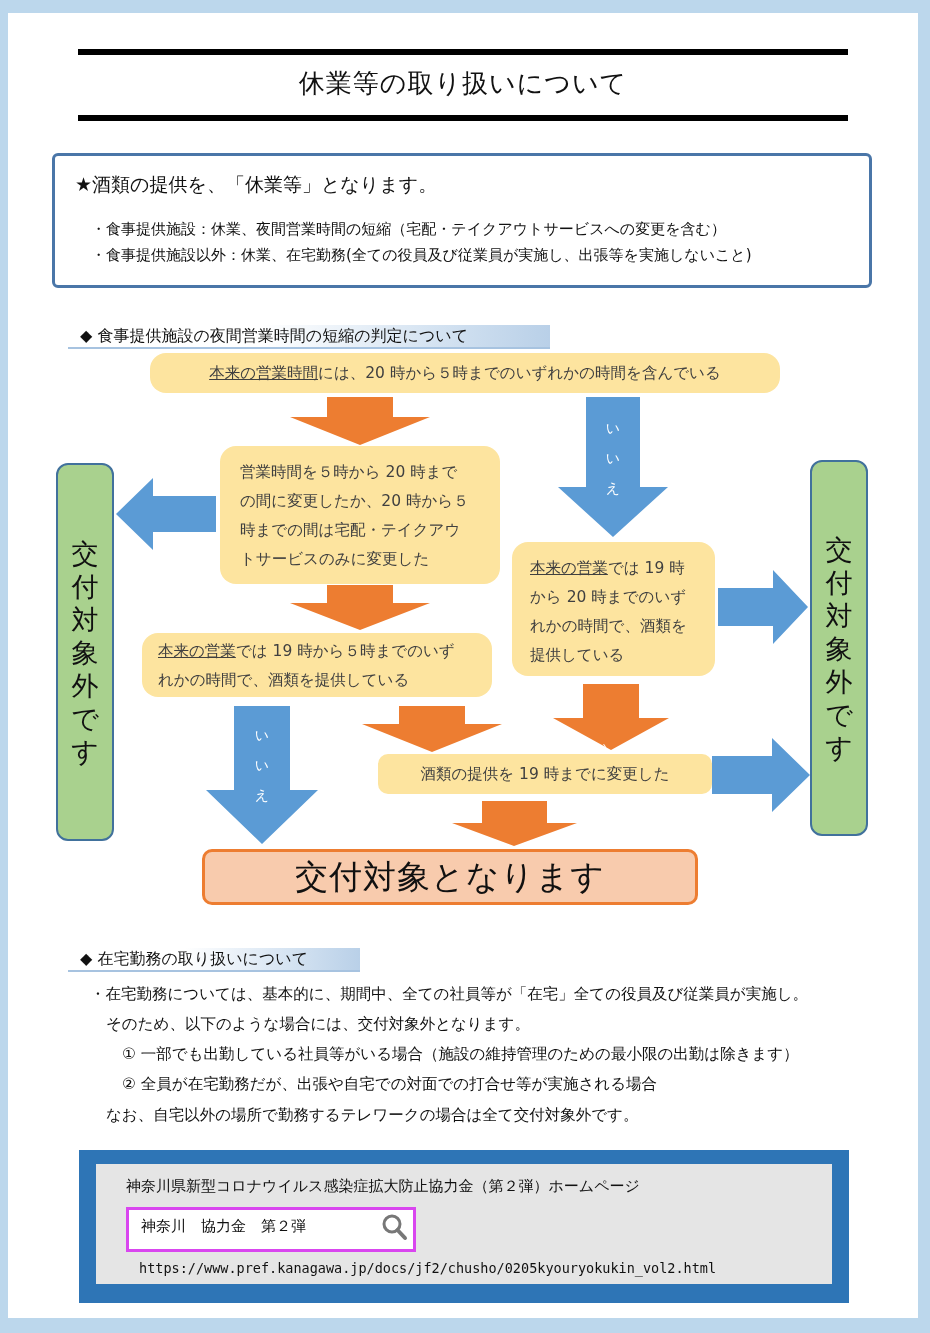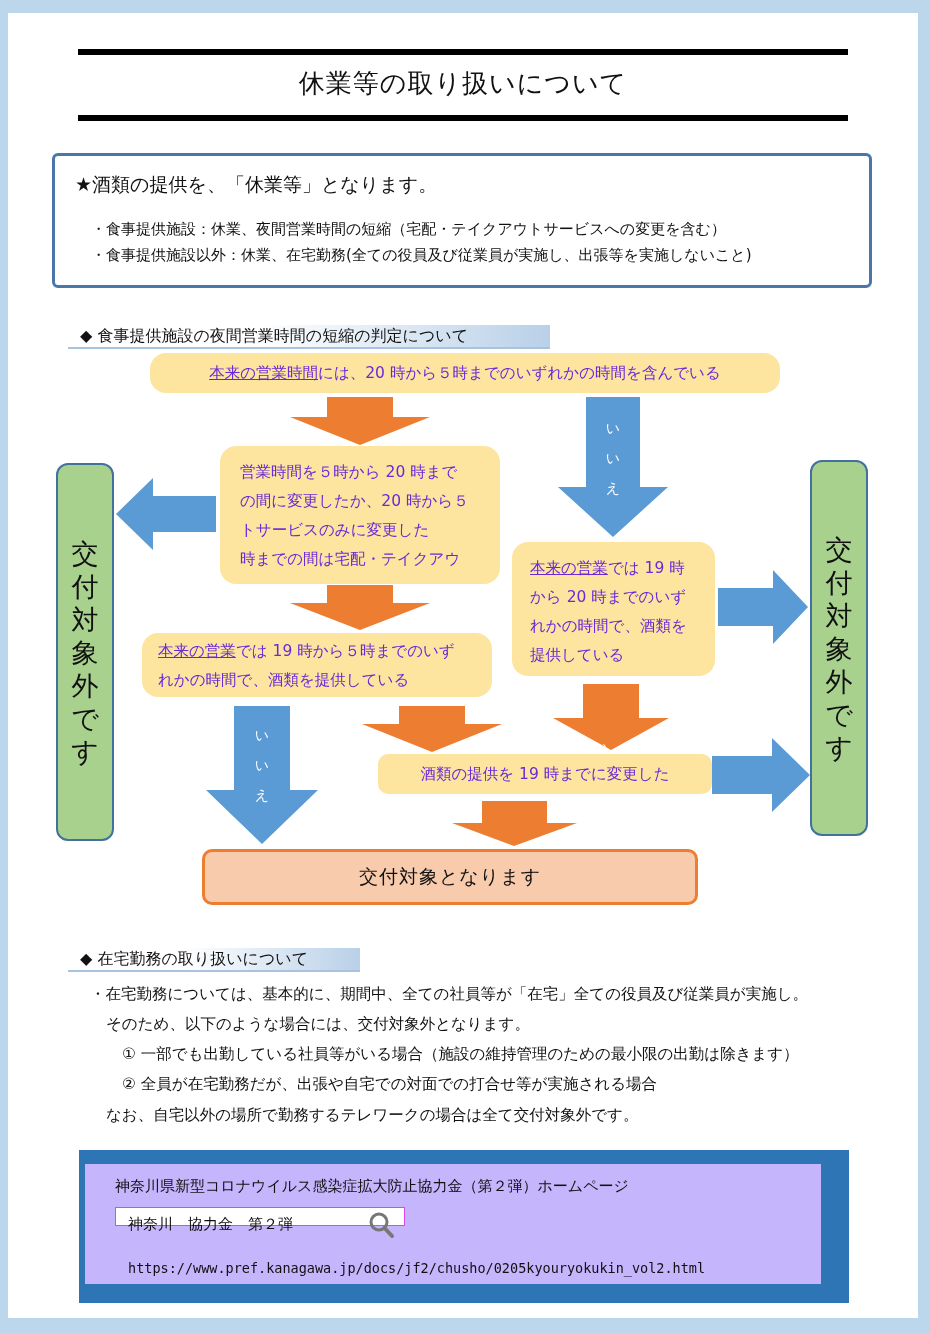--- a/index.html
+++ b/index.html
@@ -26,47 +26,47 @@
   .notice .head { position: absolute; left: 20px; top: 16px; font-size: 19px; }
   .notice .line { position: absolute; left: 36px; font-size: 15px; white-space: nowrap; }
   .sec-head {
     position: absolute; height: 22px; font-size: 16px; line-height: 22px; padding-left: 12px;
     background: linear-gradient(to right, #ffffff 0%, #ffffff 40%, #d6e4f2 75%, #b9d0e8 100%);
     border-bottom: 2px solid #a7c3e0;
     white-space: nowrap;
   }
   .ybox {
     position: absolute; background: #fde49f; border-radius: 16px;
-    font-size: 15.5px; line-height: 29px; box-sizing: border-box; color: #6d28d9;
+    font-size: 15.5px; line-height: 29px; box-sizing: border-box; color: #404040;
   }
   .u { text-decoration: underline; }
   .green {
     position: absolute; background: #a9d18e; border: 2px solid #41719c; border-radius: 12px;
     box-sizing: border-box; display: flex; align-items: center; justify-content: center; margin-top: 20px;
   }
   .vert { font-size: 27px; line-height: 33px; width: 30px; text-align: center; word-break: break-all; }
   .final {
     position: absolute; left: 202px; top: 849px; width: 496px; height: 56px;
     background: #f8cbad; border: 3px solid #ed7d31; border-radius: 10px; box-sizing: border-box;
-    display: flex; align-items: center; justify-content: center; font-size: 19px; letter-spacing: 1px;
+    display: flex; align-items: center; justify-content: center; font-size: 33px; letter-spacing: 1px;
   }
   svg.arrow { position: absolute; overflow: visible; }
   .alabel { position: absolute; color: #fff; font-size: 13px; text-align: left; white-space: nowrap; margin-top: 44px; }
   .vlabel { position: absolute; color: #fff; font-size: 14px; line-height: 30px; width: 20px; text-align: center; }
   .body-text { position: absolute; font-size: 15.5px; white-space: nowrap; }
   .footer {
     position: absolute; left: 79px; top: 1150px; width: 770px; height: 153px;
     background: #2e75b6; box-sizing: border-box;
   }
   .footer-inner {
-    position: absolute; left: 6px; top: 14px; width: 736px; height: 120px; background: #c4b5fd;
+    position: absolute; left: 17px; top: 14px; width: 736px; height: 120px; background: #e5e5e5;
   }
   .searchbox {
-    position: absolute; left: 30px; top: 43px; width: 290px; height: 19px;
-    border: 1px solid #d946ef; box-sizing: border-box; background: #fff;
+    position: absolute; left: 30px; top: 43px; width: 290px; height: 45px;
+    border: 3px solid #d946ef; box-sizing: border-box; background: #fff;
   }
   .searchbox .txt { position: absolute; left: 12px; top: 7px; font-size: 15px; white-space: nowrap; }
   .url { position: absolute; left: 43px; top: 96px; font-family: "DejaVu Sans Mono", "Liberation Mono", monospace; font-size: 13.5px; white-space: nowrap; }
 </style>
 </head>
 <body>
 
 <div class="page"></div>
 
 <div class="rule" style="top:49px"></div>
@@ -103,22 +103,22 @@
   <div class="vert">交付対象外です</div>
 </div>
 
 <div class="green" style="left:810px; top:440px; width:58px; height:376px;">
   <div class="vert">交付対象外です</div>
 </div>
 
 <div class="ybox" style="left:220px; top:446px; width:280px; height:138px; padding:12px 0 0 20px;">
   <div>営業時間を５時から 20 時まで</div>
   <div>の間に変更したか、20 時から５</div>
+  <div>時までの間は宅配・テイクアウ</div>
   <div>トサービスのみに変更した</div>
-  <div>時までの間は宅配・テイクアウ</div>
 </div>
 
 <svg class="arrow" style="left:116px; top:478px;" width="100" height="72">
   <polygon points="0,36 37,0 37,18 100,18 100,54 37,54 37,72" fill="#5b9bd5"></polygon>
 </svg>
 <div class="alabel" style="left:148px; top:508px; width:60px;">いいえ</div>
 
 <svg class="arrow" style="left:290px; top:585px;" width="140" height="45">
   <polygon points="37,0 103,0 103,18 140,18 70,45 0,18 37,18" fill="#ed7d31"></polygon>
 </svg>

